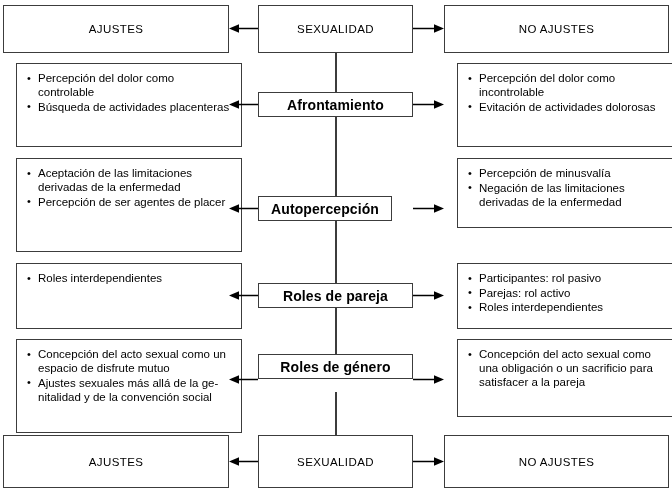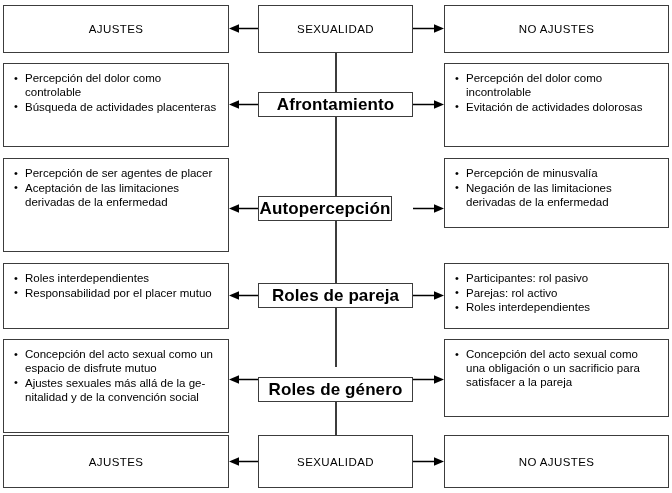--- a/index.html
+++ b/index.html
@@ -21,20 +21,21 @@
 
   
   .box {
     position: absolute;
     box-sizing: border-box;
     border: 1.5px solid #3c3c3c;
     background: #ffffff;
   }
   .side-box {
     padding: 7px 8px 4px 10px;
+    margin-left: 13px;
   }
   .cap-box {
     display: flex;
     align-items: center;
     justify-content: center;
   }
   .cap-box .cap-text {
     font-size: 11.5px;
     letter-spacing: 0.4px;
     color: #000000;
@@ -69,21 +70,21 @@
   .theme-box {
     position: absolute;
     box-sizing: border-box;
     border: 1.5px solid #3c3c3c;
     background: #ffffff;
     display: flex;
     align-items: center;
     justify-content: center;
   }
   .theme-box .theme-text {
-    font-size: 17px;
+    font-size: 14px;
     font-weight: bold;
     color: #000000;
     text-align: center;
     letter-spacing: 0.1px;
   }
 
   
   .vline {
     position: absolute;
     width: 1.5px;
@@ -159,22 +160,22 @@
   </span>
   <span class="arrow-right" style="left:413px; top:99px; width:31px;">
     <svg width="31" height="11" viewBox="0 0 31 11">
         <path d="M0 5.5 L23 5.5" stroke="#000" stroke-width="1.5" fill="none"></path>
         <path d="M31 5.5 L21 1.2 L21 9.8 Z" fill="#000"></path>
       </svg>
   </span>
 
   <div class="box side-box" style="left:3px; top:158px; width:226px; height:94px;">
     <ul class="bullets">
+      <li>Aceptación de las limitaciones derivadas de la enfermedad</li>
       <li>Percepción de ser agentes de placer</li>
-      <li>Aceptación de las limitaciones derivadas de la enfermedad</li>
     </ul>
   </div>
 
   <div class="theme-box" style="left:258px; top:196px; width:134px; height:25px;">
     <span class="theme-text">Autopercepción</span>
   </div>
 
   <div class="box side-box" style="left:444px; top:158px; width:225px; height:70px;">
     <ul class="bullets">
       <li>Percepción de minusvalía</li>
@@ -191,21 +192,20 @@
   <span class="arrow-right" style="left:413px; top:203px; width:31px;">
     <svg width="31" height="11" viewBox="0 0 31 11">
         <path d="M0 5.5 L23 5.5" stroke="#000" stroke-width="1.5" fill="none"></path>
         <path d="M31 5.5 L21 1.2 L21 9.8 Z" fill="#000"></path>
       </svg>
   </span>
 
   <div class="box side-box" style="left:3px; top:263px; width:226px; height:66px;">
     <ul class="bullets">
       <li>Roles interdependientes</li>
-      <li>Responsabilidad por el placer mutuo</li>
     </ul>
   </div>
 
   <div class="theme-box" style="left:258px; top:283px; width:155px; height:25px;">
     <span class="theme-text">Roles de pareja</span>
   </div>
 
   <div class="box side-box" style="left:444px; top:263px; width:225px; height:66px;">
     <ul class="bullets">
       <li>Participantes: rol pasivo</li>
@@ -227,21 +227,21 @@
       </svg>
   </span>
 
   <div class="box side-box" style="left:3px; top:339px; width:226px; height:94px;">
     <ul class="bullets">
       <li>Concepción del acto sexual como un espacio de disfrute mutuo</li>
       <li>Ajustes sexuales más allá de la ge-nitalidad y de la convención social</li>
     </ul>
   </div>
 
-  <div class="theme-box" style="left:258px; top:377px; width:155px; height:25px;">
+  <div class="theme-box" style="left:258px; top:354px; width:155px; height:25px;">
     <span class="theme-text">Roles de género</span>
   </div>
 
   <div class="box side-box" style="left:444px; top:339px; width:225px; height:78px;">
     <ul class="bullets">
       <li>Concepción del acto sexual como una obligación o un sacrificio para satisfacer a la pareja</li>
     </ul>
   </div>
 
   <span class="arrow-left" style="left:229px; top:374px; width:29px;">

